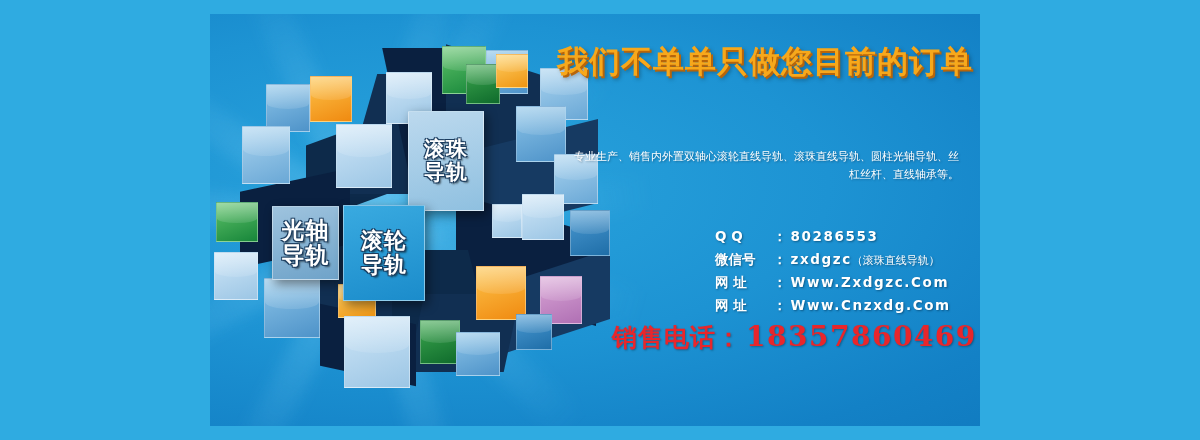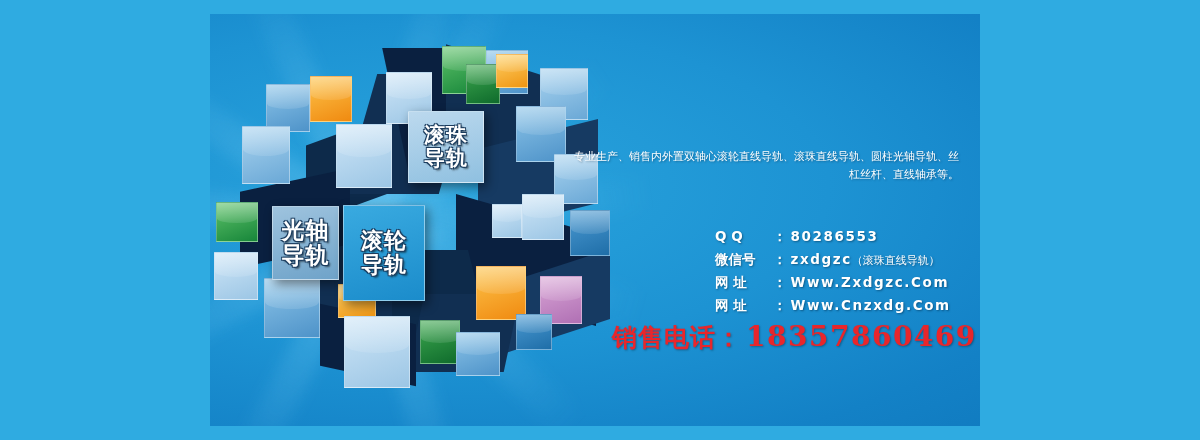--- a/index.html
+++ b/index.html
@@ -69,21 +69,21 @@
   }
   .label-box span{
     color:#ffffff;font-weight:bold;line-height:1.08;text-align:center;
     letter-spacing:1px;
     text-shadow:
       -1px -1px 0 #1b3c5e, 1px -1px 0 #1b3c5e,
       -1px  1px 0 #1b3c5e, 1px  1px 0 #1b3c5e,
        2px  2px 2px rgba(0,0,0,.55);
     font-family:"DejaVu Sans","Liberation Sans",sans-serif;
   }
-  #lbl-gunzhu{left:198px;top:97px;width:76px;height:72px;background:linear-gradient(165deg,#bcd9ee,#8fc0e0);}
+  #lbl-gunzhu{left:198px;top:97px;width:76px;height:100px;background:linear-gradient(165deg,#bcd9ee,#8fc0e0);}
   #lbl-gunzhu span{font-size:21px;}
   #lbl-guangzhou{left:62px;top:192px;width:67px;height:74px;background:linear-gradient(165deg,#9ec3de,#6fa3c9);}
   #lbl-guangzhou span{font-size:23px;}
   #lbl-gunlun{left:133px;top:191px;width:82px;height:96px;background:linear-gradient(165deg,#39aae0,#1b8ccb);}
   #lbl-gunlun span{font-size:22px;}
   #lbl-sigang{left:218px;top:197px;width:62px;height:74px;background:linear-gradient(165deg,#d4a6d2,#b87fba);}
   #lbl-sigang span{font-size:18px;}
 
   
   .content{position:absolute;left:340px;top:0;width:430px;height:412px;}
@@ -264,20 +264,21 @@
           <span>导轨</span>
         </span>
       </div>
 
 
     </div>
 
     <div class="content">
 
       <div class="headline">
+        <div>我们不单单只做您目前的订单</div>
       </div>
 
       <div class="desc">专业生产、销售内外置双轴心滚轮直线导轨、滚珠直线导轨、圆柱光轴导轨、丝杠丝杆、直线轴承等。</div>
 
       <div class="contact">
 
         <div class="crow">
           <span class="ckey">Q Q</span>
           <span class="csep">：</span>
           <span class="cval">80286553</span>

